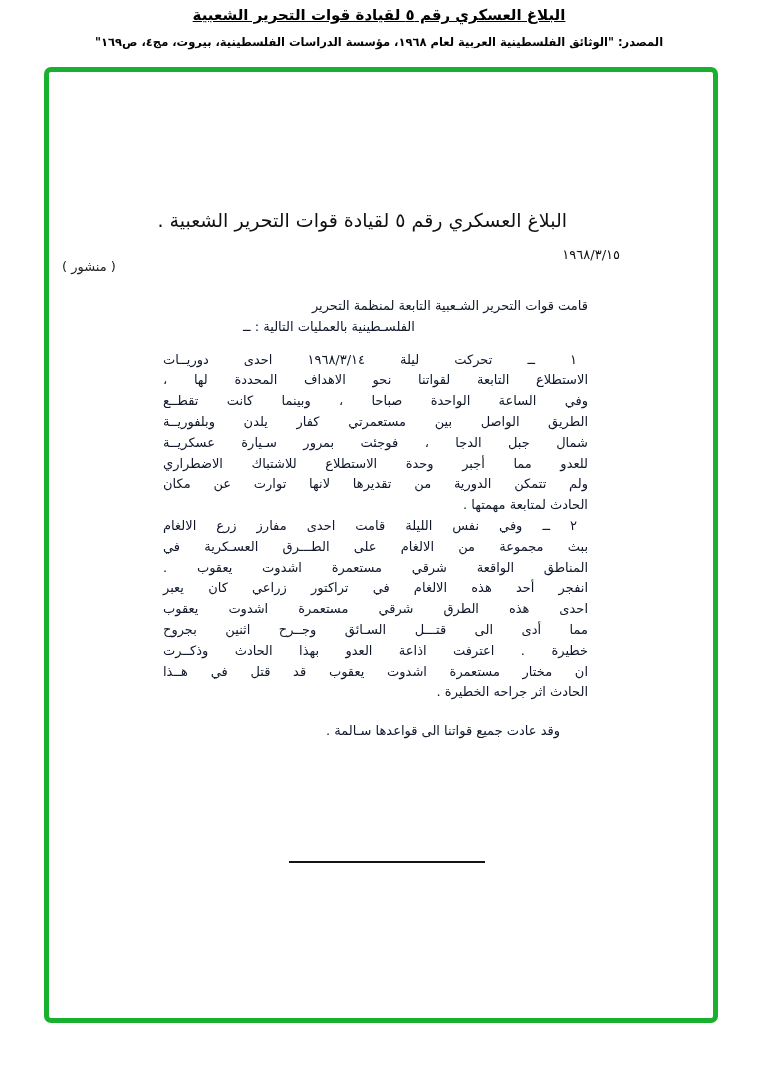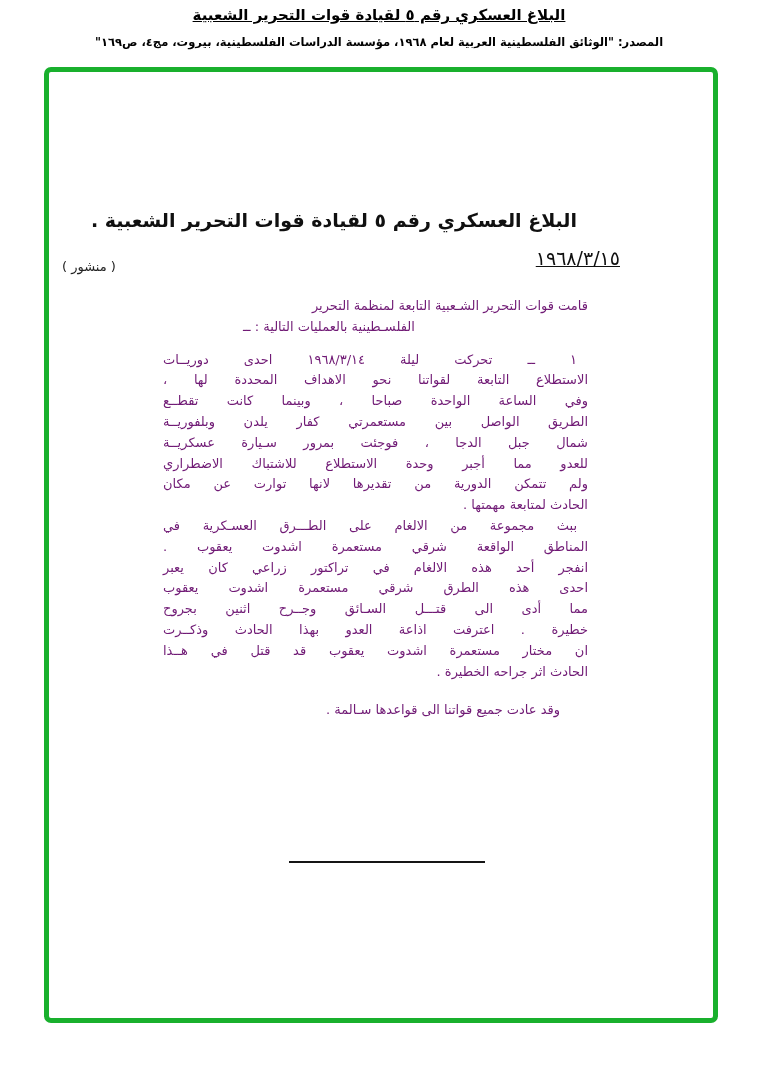--- a/index.html
+++ b/index.html
@@ -33,34 +33,33 @@
     border-radius:7px;
     background:#ffffff;
   }
 
   .publish{
     position:absolute;left:62px;top:259px;
     direction:rtl;font-size:13px;color:#222;
   }
 
   .doc-title{
-    position:absolute;top:209px;right:181px;
-    direction:rtl;font-size:19px;font-weight:bold;color:#101010;
+    position:absolute;top:209px;right:191px;
+    direction:rtl;font-size:19px;font-weight:normal;color:#101010;
     white-space:nowrap;
   }
   .doc-date{
     position:absolute;top:247px;right:138px;
-    direction:rtl;font-size:19px;color:#101010;
+    direction:rtl;font-size:13px;color:#101010;
     white-space:nowrap;
-    text-decoration:underline;
   }
 
   .body-col{
     position:absolute;top:296px;right:170px;width:425px;
-    direction:rtl;font-size:13px;line-height:20.8px;color:#701a75;margin-left:42px;
+    direction:rtl;font-size:13px;line-height:20.8px;color:#0f172a;margin-left:42px;
   }
 
   .intro{width:345px;margin-bottom:12px;}
   .intro .line{text-align:right;}
   .intro .line:nth-child(2){text-align:left;}
 
   .para .line{text-align:justify;text-align-last:justify;}
   .para .line.last{text-align:justify;text-align-last:right;}
   .para .line:first-child{padding-right:11px;}
 
@@ -99,20 +98,21 @@
         <div class="line">الاستطلاع التابعة لقواتنا نحو الاهداف المحددة لها ،</div>
         <div class="line">وفي الساعة الواحدة صباحا ، وبينما كانت تقطــع</div>
         <div class="line">الطريق الواصل بين مستعمرتي كفار يلدن وبلفوريــة</div>
         <div class="line">شمال جبل الدجا ، فوجئت بمرور سـيارة عسكريــة</div>
         <div class="line">للعدو مما أجبر وحدة الاستطلاع للاشتباك الاضطراري</div>
         <div class="line">ولم تتمكن الدورية من تقديرها لانها توارت عن مكان</div>
         <div class="line last">الحادث لمتابعة مهمتها .</div>
       </div>
 
     <div class="para">
+        <div class="line">٢ ــ وفي نفس الليلة قامت احدى مفارز زرع الالغام</div>
         <div class="line">ببث مجموعة من الالغام على الطـــرق العسـكرية في</div>
         <div class="line">المناطق الواقعة شرقي مستعمرة اشدوت يعقوب .</div>
         <div class="line">انفجر أحد هذه الالغام في تراكتور زراعي كان يعبر</div>
         <div class="line">احدى هذه الطرق شرقي مستعمرة اشدوت يعقوب</div>
         <div class="line">مما أدى الى قتـــل السـائق وجــرح اثنين بجروح</div>
         <div class="line">خطيرة . اعترفت اذاعة العدو بهذا الحادث وذكــرت</div>
         <div class="line">ان مختار مستعمرة اشدوت يعقوب قد قتل في هــذا</div>
         <div class="line last">الحادث اثر جراحه الخطيرة .</div>
       </div>
 

